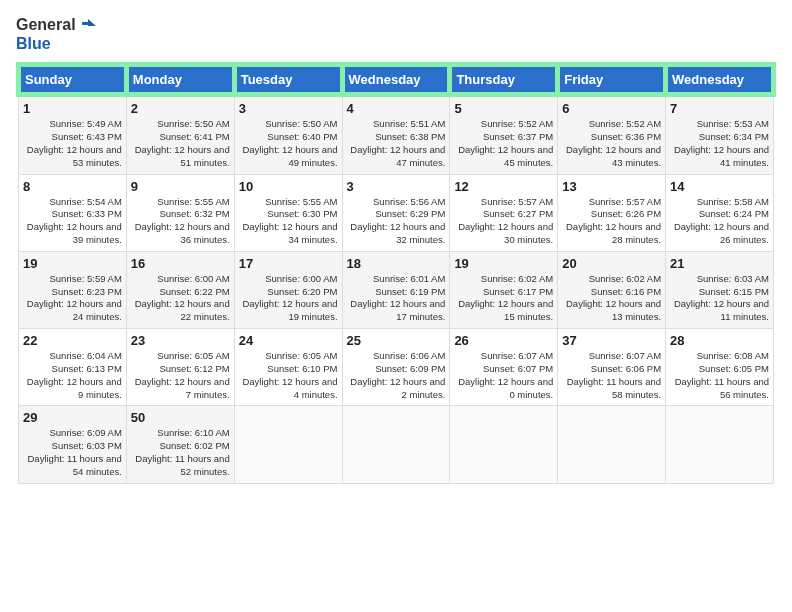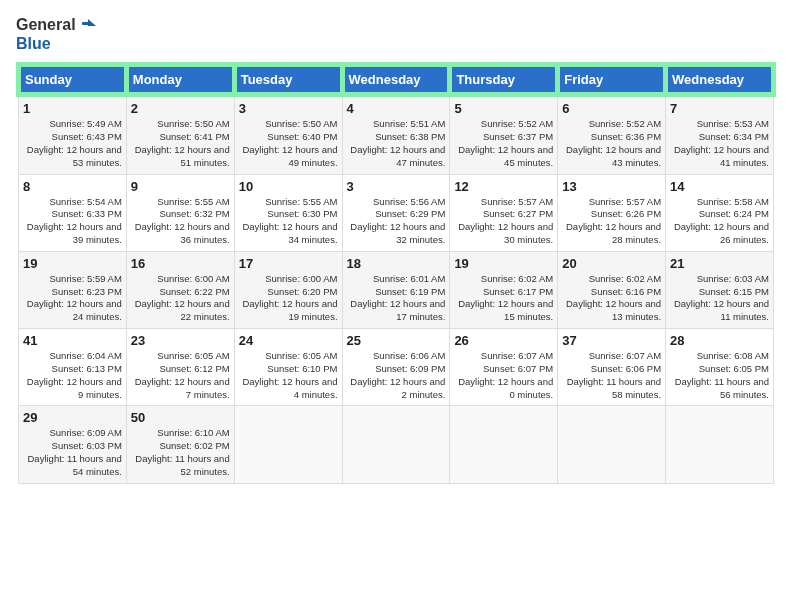--- a/index.html
+++ b/index.html
@@ -208,21 +208,21 @@
         <span class="day-num">20</span>
         <div class="day-info">Sunrise: 6:02 AM<br>Sunset: 6:16 PM<br>Daylight: 12 hours and 13 minutes.</div>
       </td>
           <td>
         <span class="day-num">21</span>
         <div class="day-info">Sunrise: 6:03 AM<br>Sunset: 6:15 PM<br>Daylight: 12 hours and 11 minutes.</div>
       </td>
         </tr>
         <tr>
           <td>
-        <span class="day-num">41</span>
+        <span class="day-num">22</span>
         <div class="day-info">Sunrise: 6:04 AM<br>Sunset: 6:13 PM<br>Daylight: 12 hours and 9 minutes.</div>
       </td>
           <td>
         <span class="day-num">23</span>
         <div class="day-info">Sunrise: 6:05 AM<br>Sunset: 6:12 PM<br>Daylight: 12 hours and 7 minutes.</div>
       </td>
           <td>
         <span class="day-num">24</span>
         <div class="day-info">Sunrise: 6:05 AM<br>Sunset: 6:10 PM<br>Daylight: 12 hours and 4 minutes.</div>
       </td>

